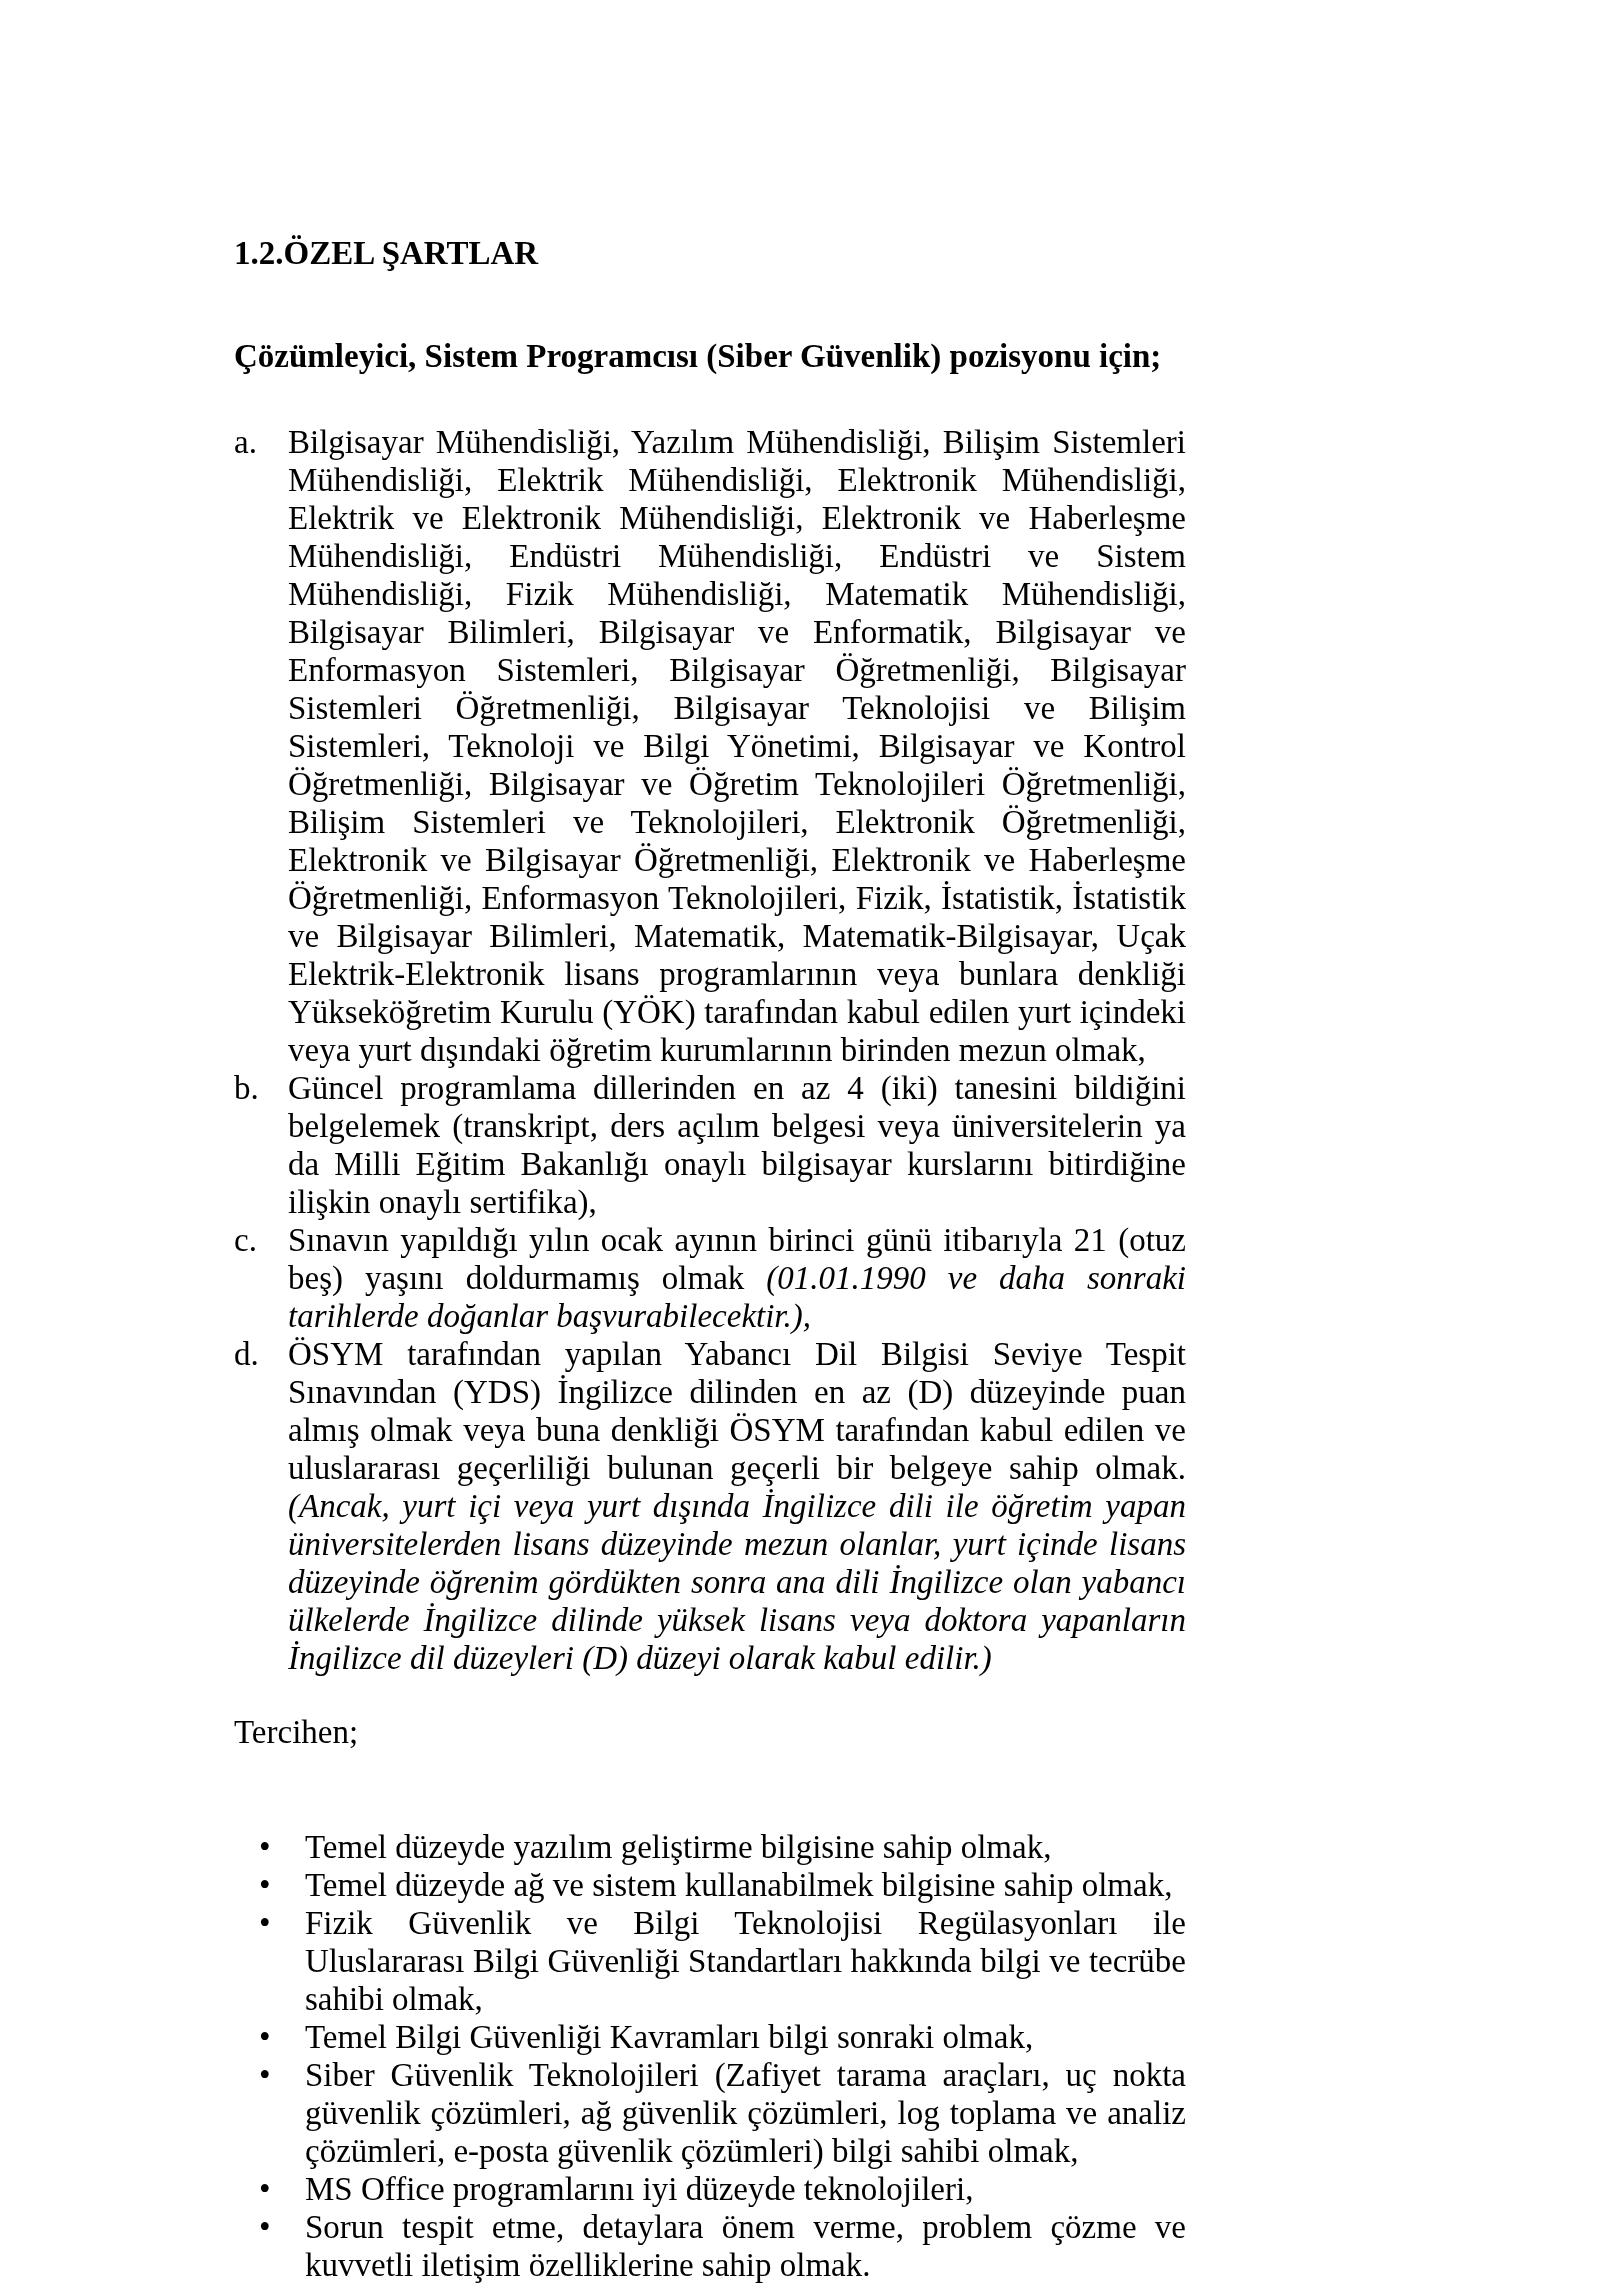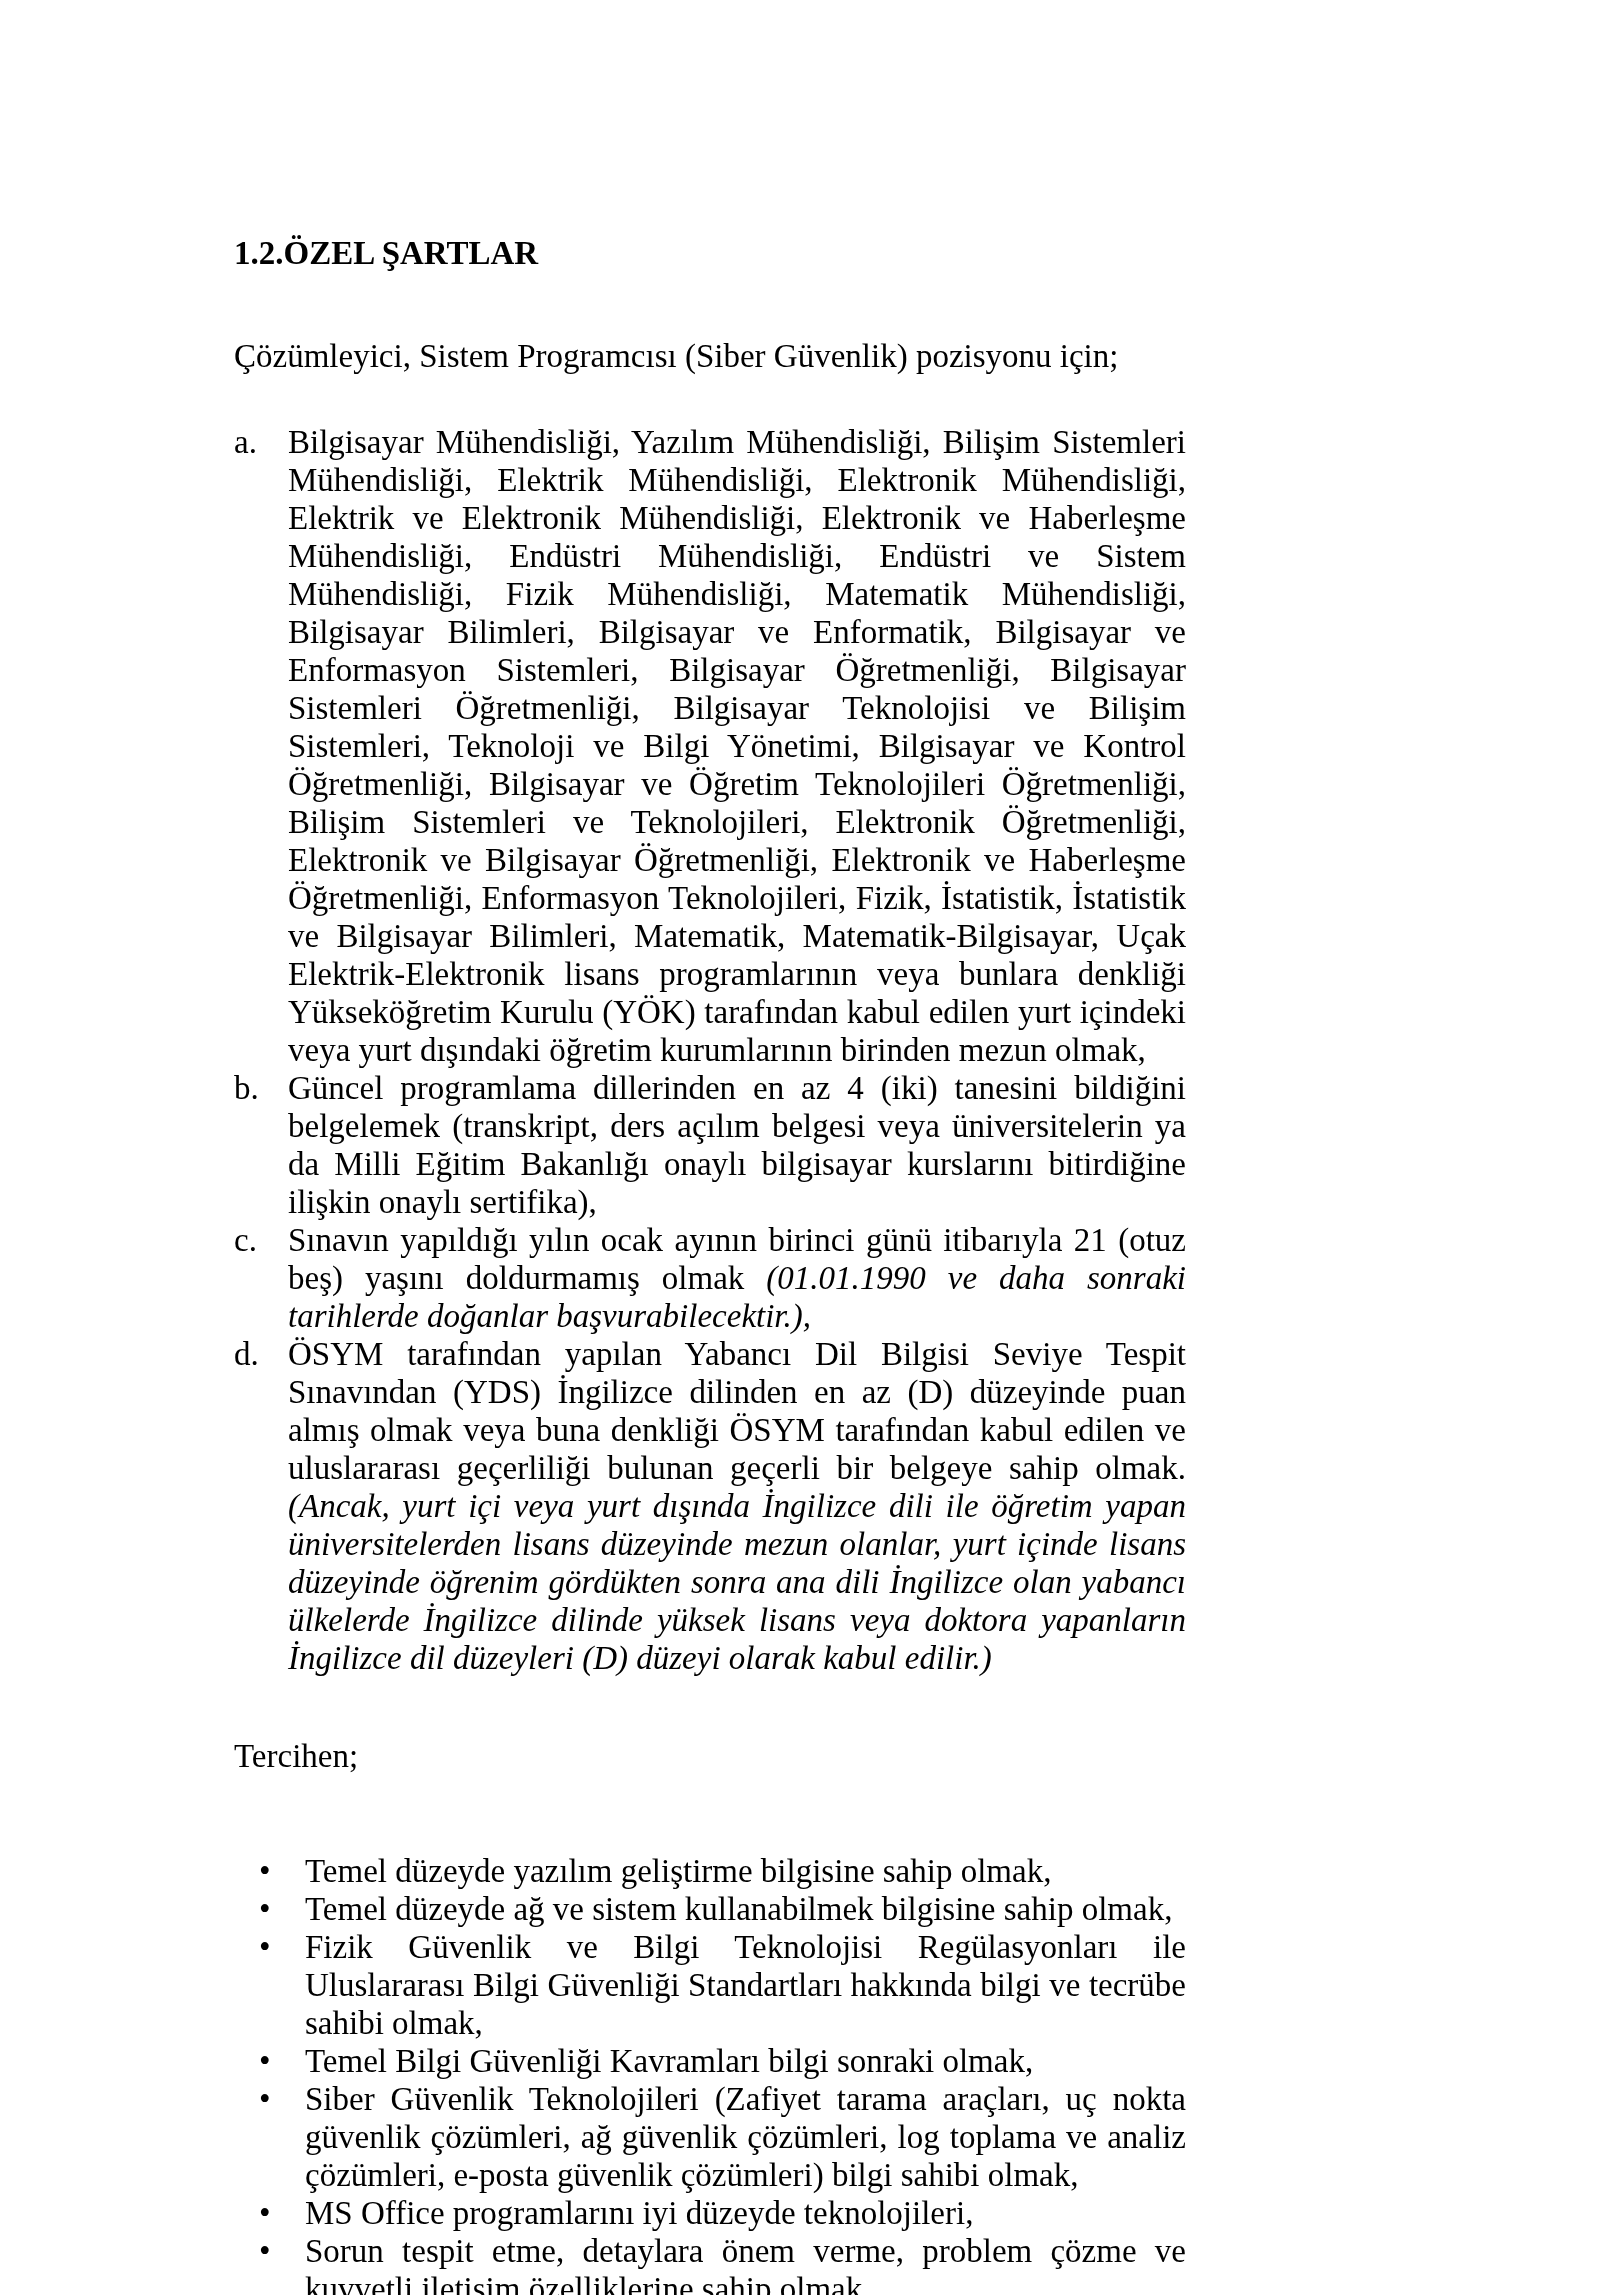--- a/index.html
+++ b/index.html
@@ -11,26 +11,26 @@
     box-sizing:border-box;
     padding:234px 192px 0 234px;
     font-family:"Liberation Serif","DejaVu Serif",serif;
     font-size:33px;
     line-height:38px;
     color:#000000;
     overflow:hidden;
   }
   p{margin:0;}
   .h{font-weight:bold;}
-  .sub{font-weight:normal;margin-top:65px;}
+  .sub{font-weight:bold;margin-top:65px;}
   .llist{margin-top:48px;}
   .lrow{display:flex;align-items:flex-start;}
   .lmark{flex:0 0 54px;}
   .ltxt{flex:1;text-align:justify;}
-  .terc{margin-top:60px;}
+  .terc{margin-top:36px;}
   .blist{margin-top:77px;}
   .brow{display:flex;align-items:flex-start;}
   .bmark{flex:0 0 71px;box-sizing:border-box;padding-left:25px;}
   .btxt{flex:1;text-align:justify;}
   .it{font-style:italic;}
 </style>
 </head>
 <body>
 
 <div class="page">

